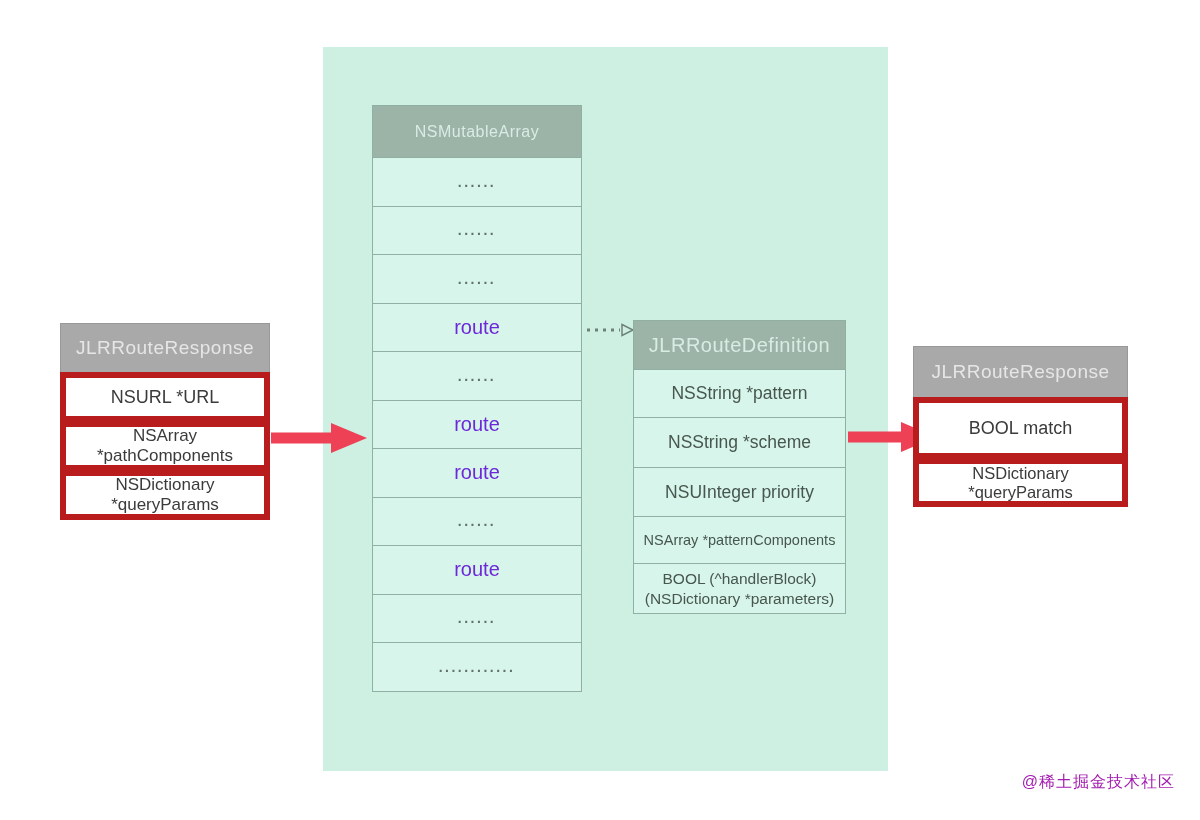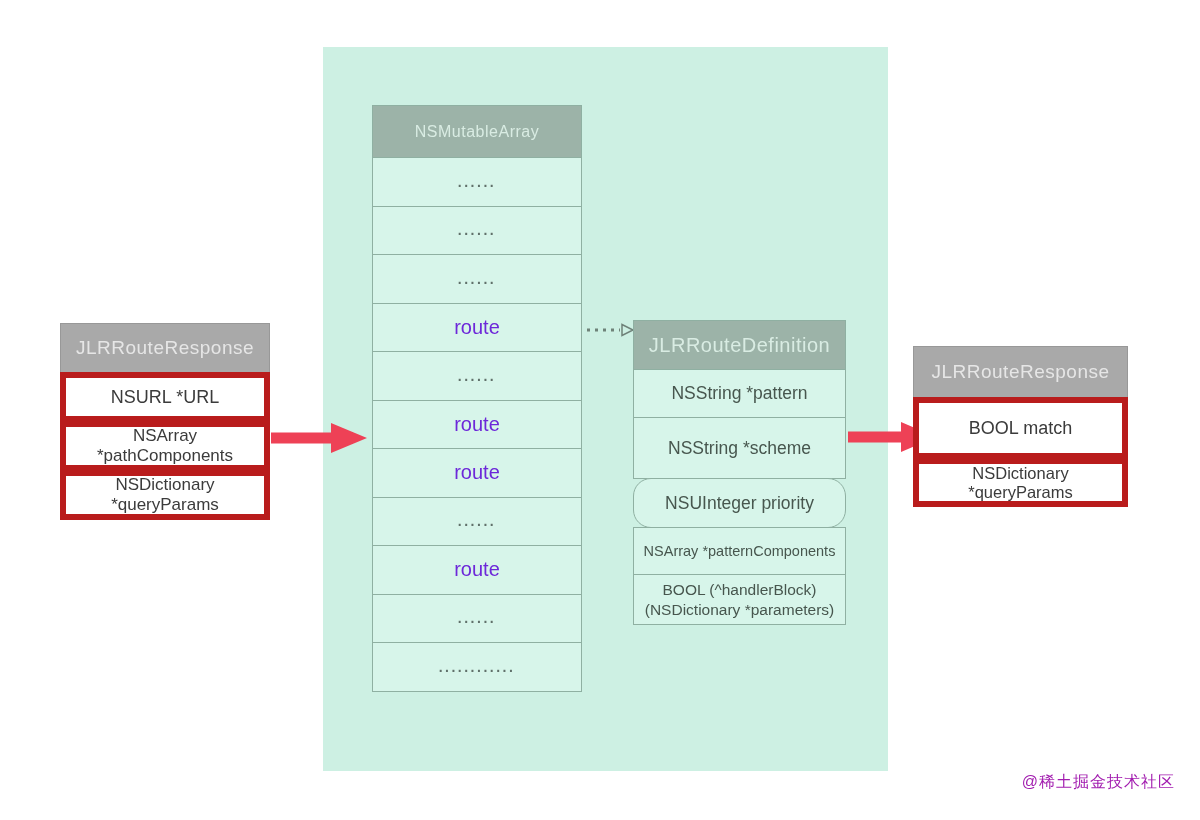--- a/index.html
+++ b/index.html
@@ -48,22 +48,22 @@
   .array { left: 372px; top: 105px; width: 210px; }
   .array .hdr { height: 53px; font-size: 16px; }
   .array .row { height: 49.5px; font-size: 20px; color: #6d28d9; }
   .array .row.dots { font-size: 14px; color: #60706a; letter-spacing: 2.5px; font-weight: bold; }
 
   
   .definition { left: 633px; top: 320px; width: 213px; }
   .definition .hdr { height: 50px; font-size: 20px; }
   .definition .row { font-size: 17.5px; }
   .definition .row.d0 { height: 49px; }
-  .definition .row.d1 { height: 62px; }
-  .definition .row.d2 { height: 50px; border-radius: 18px; }
+  .definition .row.d1 { height: 51px; }
+  .definition .row.d2 { height: 50px; }
   .definition .row.d3 { height: 48px; font-size: 14.5px; }
   .definition .row.d4 { height: 51px; font-size: 15.5px; line-height: 1.25; white-space: pre-line; }
 
   
   .response { left: 913px; top: 346px; width: 215px; }
   .response .hdr { height: 52px; font-size: 19px; }
   .response .row.r0 { height: 62px; font-size: 18px; }
   .response .row.r1 { height: 49px; font-size: 16.5px; }
 
   .arrow { position: absolute; }

